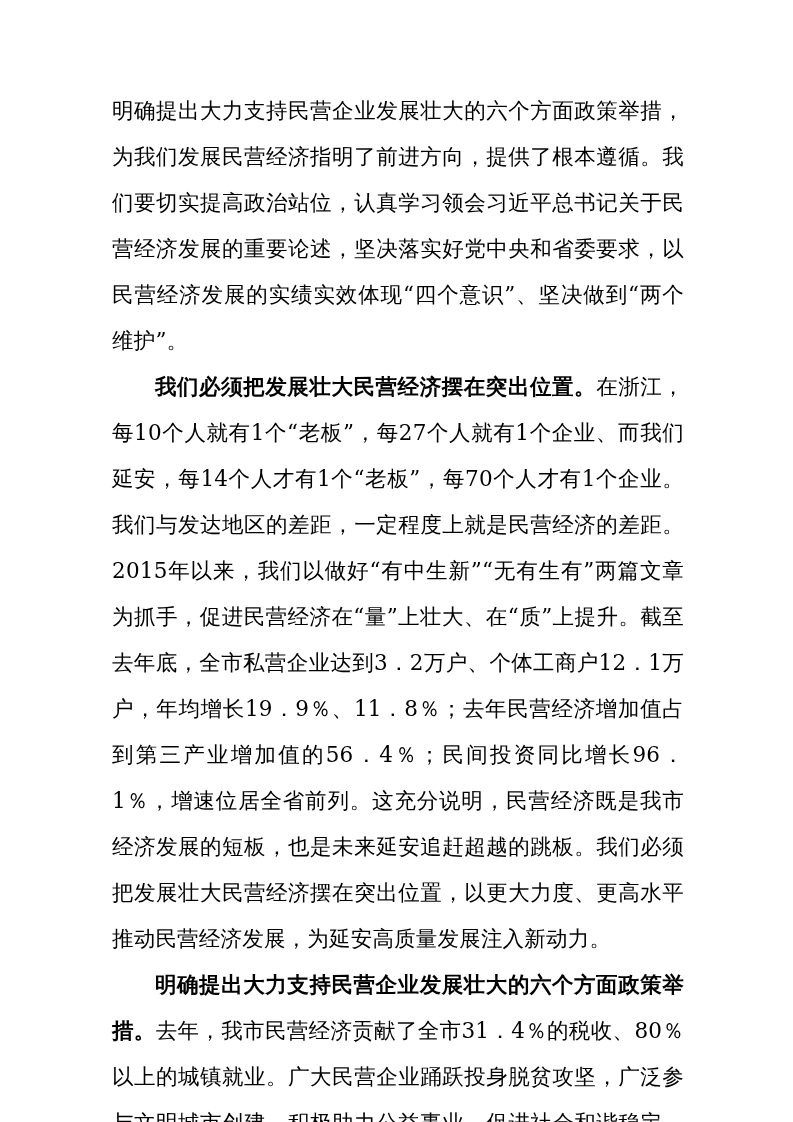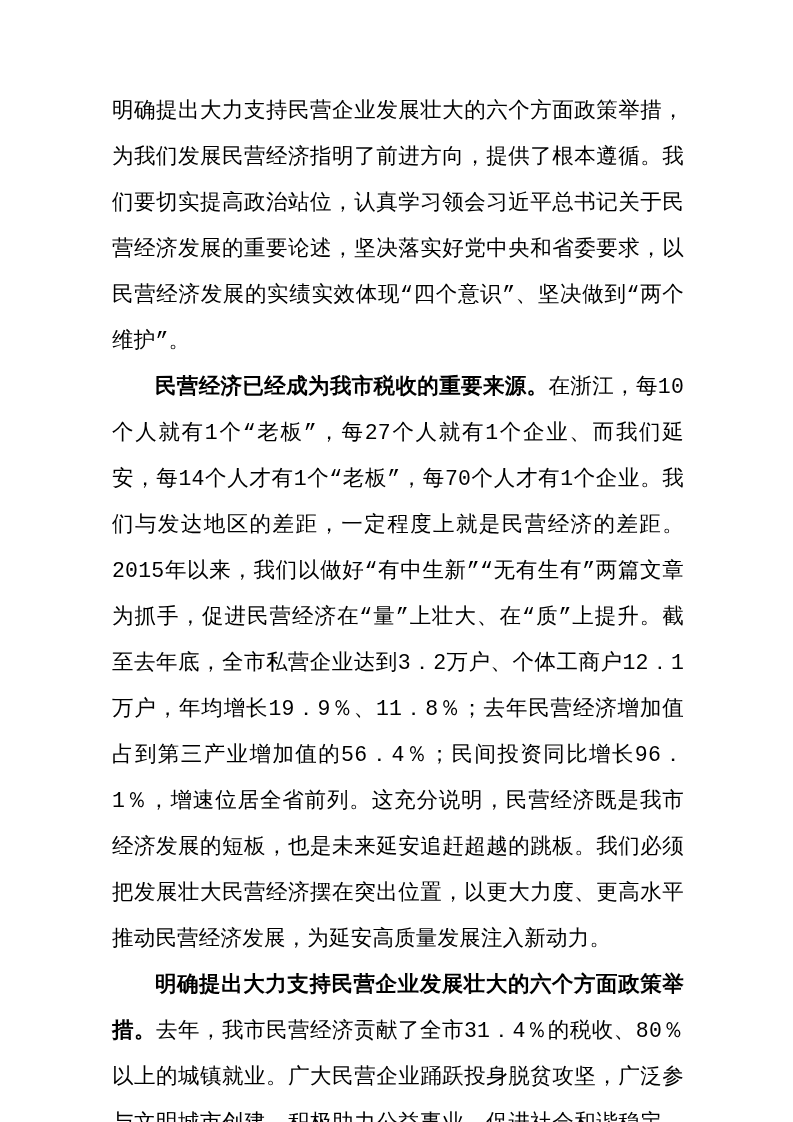--- a/index.html
+++ b/index.html
@@ -25,41 +25,40 @@
   .doc-body {
     font-size: 21.5px;
     line-height: 46px;
     text-align: justify;
     text-justify: inter-ideograph;
     letter-spacing: 0.2px;
   }
   .para {
     margin: 0 17px 0 0;
     text-indent: 0;
-    font-family: Liberation Mono, monospace;
   }
   .para.indent {
     text-indent: 2em;
   }
   .lead {
     font-weight: bold;
   }
 </style>
 </head>
 <body>
 
 <div class="page">
   <div class="doc-body">
 
     <p class="para">
       <span>明确提出大力支持民营企业发展壮大的六个方面政策举措，为我们发展民营经济指明了前进方向，提供了根本遵循。我们要切实提高政治站位，认真学习领会习近平总书记关于民营经济发展的重要论述，坚决落实好党中央和省委要求，以民营经济发展的实绩实效体现“四个意识”、坚决做到“两个维护”。</span>
     </p>
 
     <p class="para indent">
-      <span class="lead">民营经济已经成为我市税收的重要来源。</span><span>在浙江，每10个人就有1个“老板”，每27个人就有1个企业、而我们延安，每14个人才有1个“老板”，每70个人才有1个企业。我们与发达地区的差距，一定程度上就是民营经济的差距。2015年以来，我们以做好“有中生新”“无有生有”两篇文章为抓手，促进民营经济在“量”上壮大、在“质”上提升。截至去年底，全市私营企业达到3．2万户、个体工商户12．1万户，年均增长19．9％、11．8％；去年民营经济增加值占到第三产业增加值的56．4％；民间投资同比增长96．1％，增速位居全省前列。这充分说明，民营经济既是我市经济发展的短板，也是未来延安追赶超越的跳板。我们必须把发展壮大民营经济摆在突出位置，以更大力度、更高水平推动民营经济发展，为延安高质量发展注入新动力。</span>
+      <span class="lead">我们必须把发展壮大民营经济摆在突出位置。</span><span>在浙江，每10个人就有1个“老板”，每27个人就有1个企业、而我们延安，每14个人才有1个“老板”，每70个人才有1个企业。我们与发达地区的差距，一定程度上就是民营经济的差距。2015年以来，我们以做好“有中生新”“无有生有”两篇文章为抓手，促进民营经济在“量”上壮大、在“质”上提升。截至去年底，全市私营企业达到3．2万户、个体工商户12．1万户，年均增长19．9％、11．8％；去年民营经济增加值占到第三产业增加值的56．4％；民间投资同比增长96．1％，增速位居全省前列。这充分说明，民营经济既是我市经济发展的短板，也是未来延安追赶超越的跳板。我们必须把发展壮大民营经济摆在突出位置，以更大力度、更高水平推动民营经济发展，为延安高质量发展注入新动力。</span>
     </p>
 
     <p class="para indent">
       <span class="lead">明确提出大力支持民营企业发展壮大的六个方面政策举措。</span><span>去年，我市民营经济贡献了全市31．4％的税收、80％以上的城镇就业。广大民营企业踊跃投身脱贫攻坚，广泛参与文明城市创建，积极助力公益事业，促进社会和谐稳定。民营经济已经成为我市税收的重要来源、创业就业的主要领</span>
     </p>
 
   </div>
 </div>
 
 </body></html>

